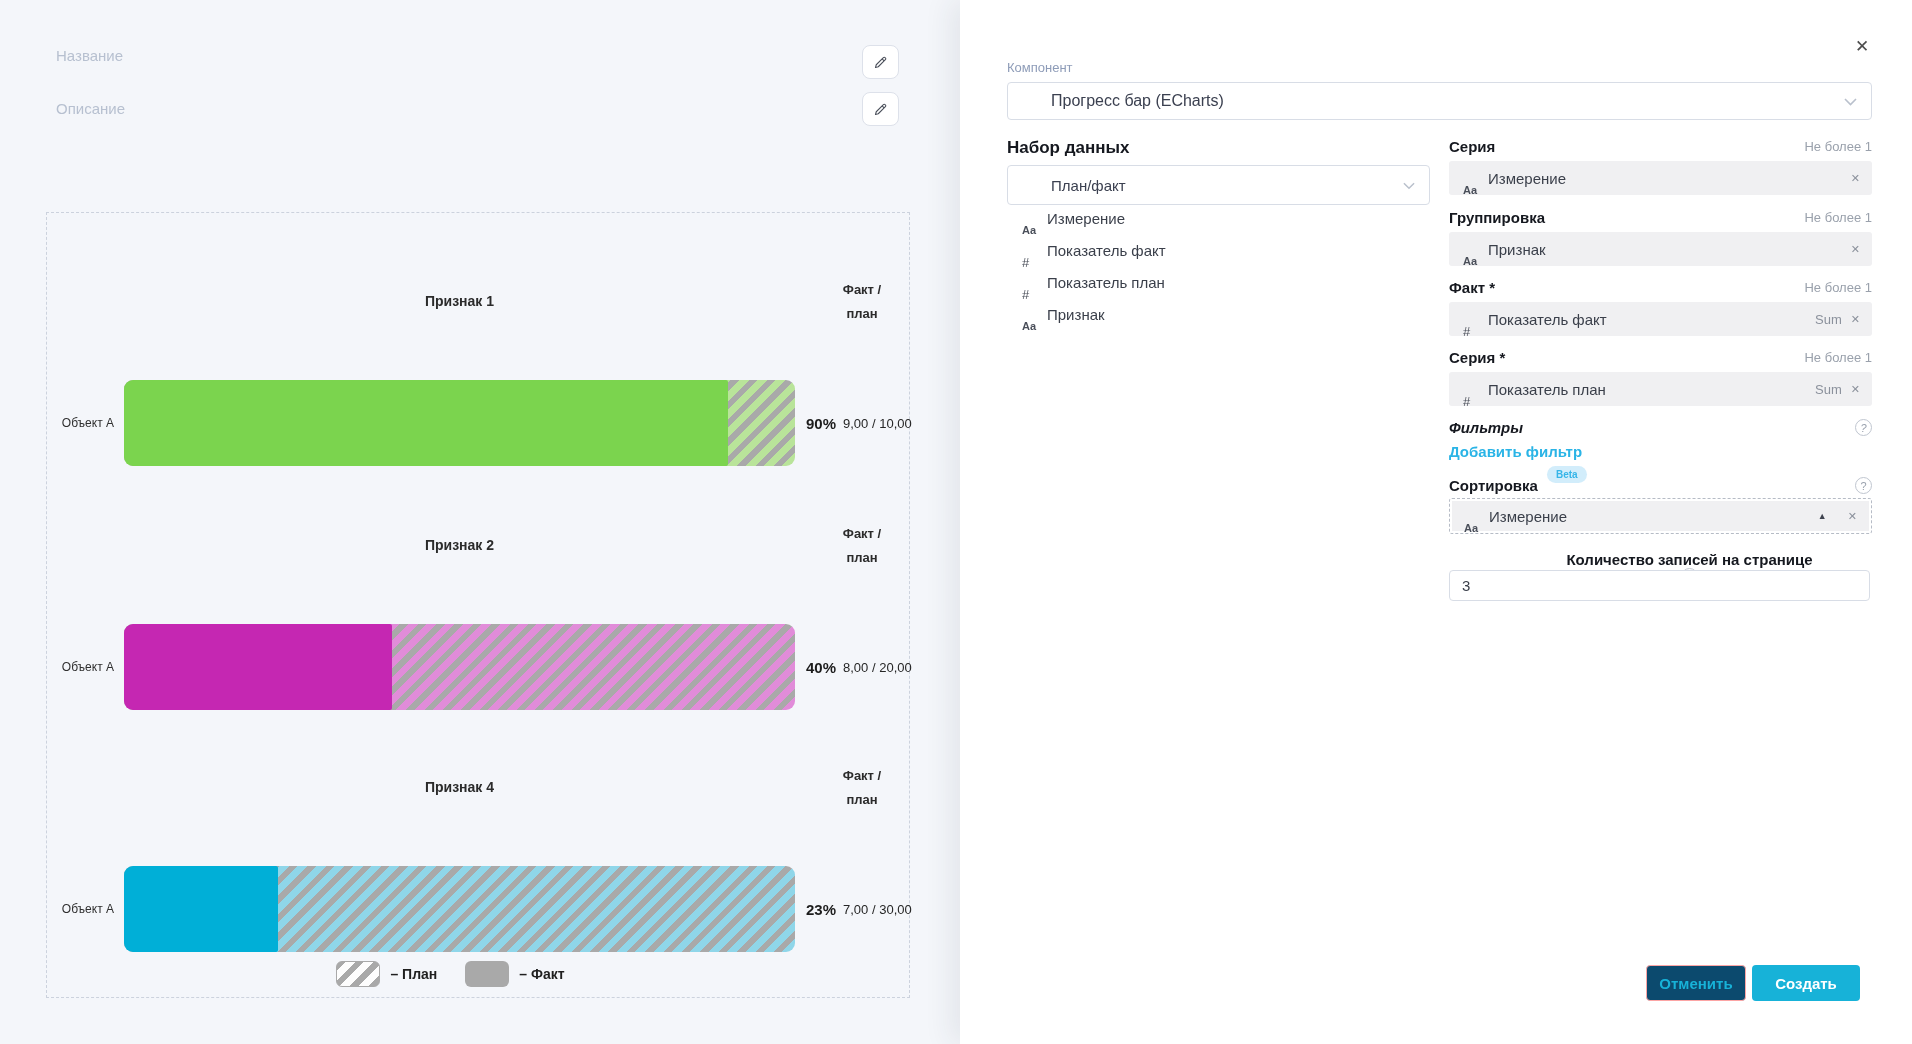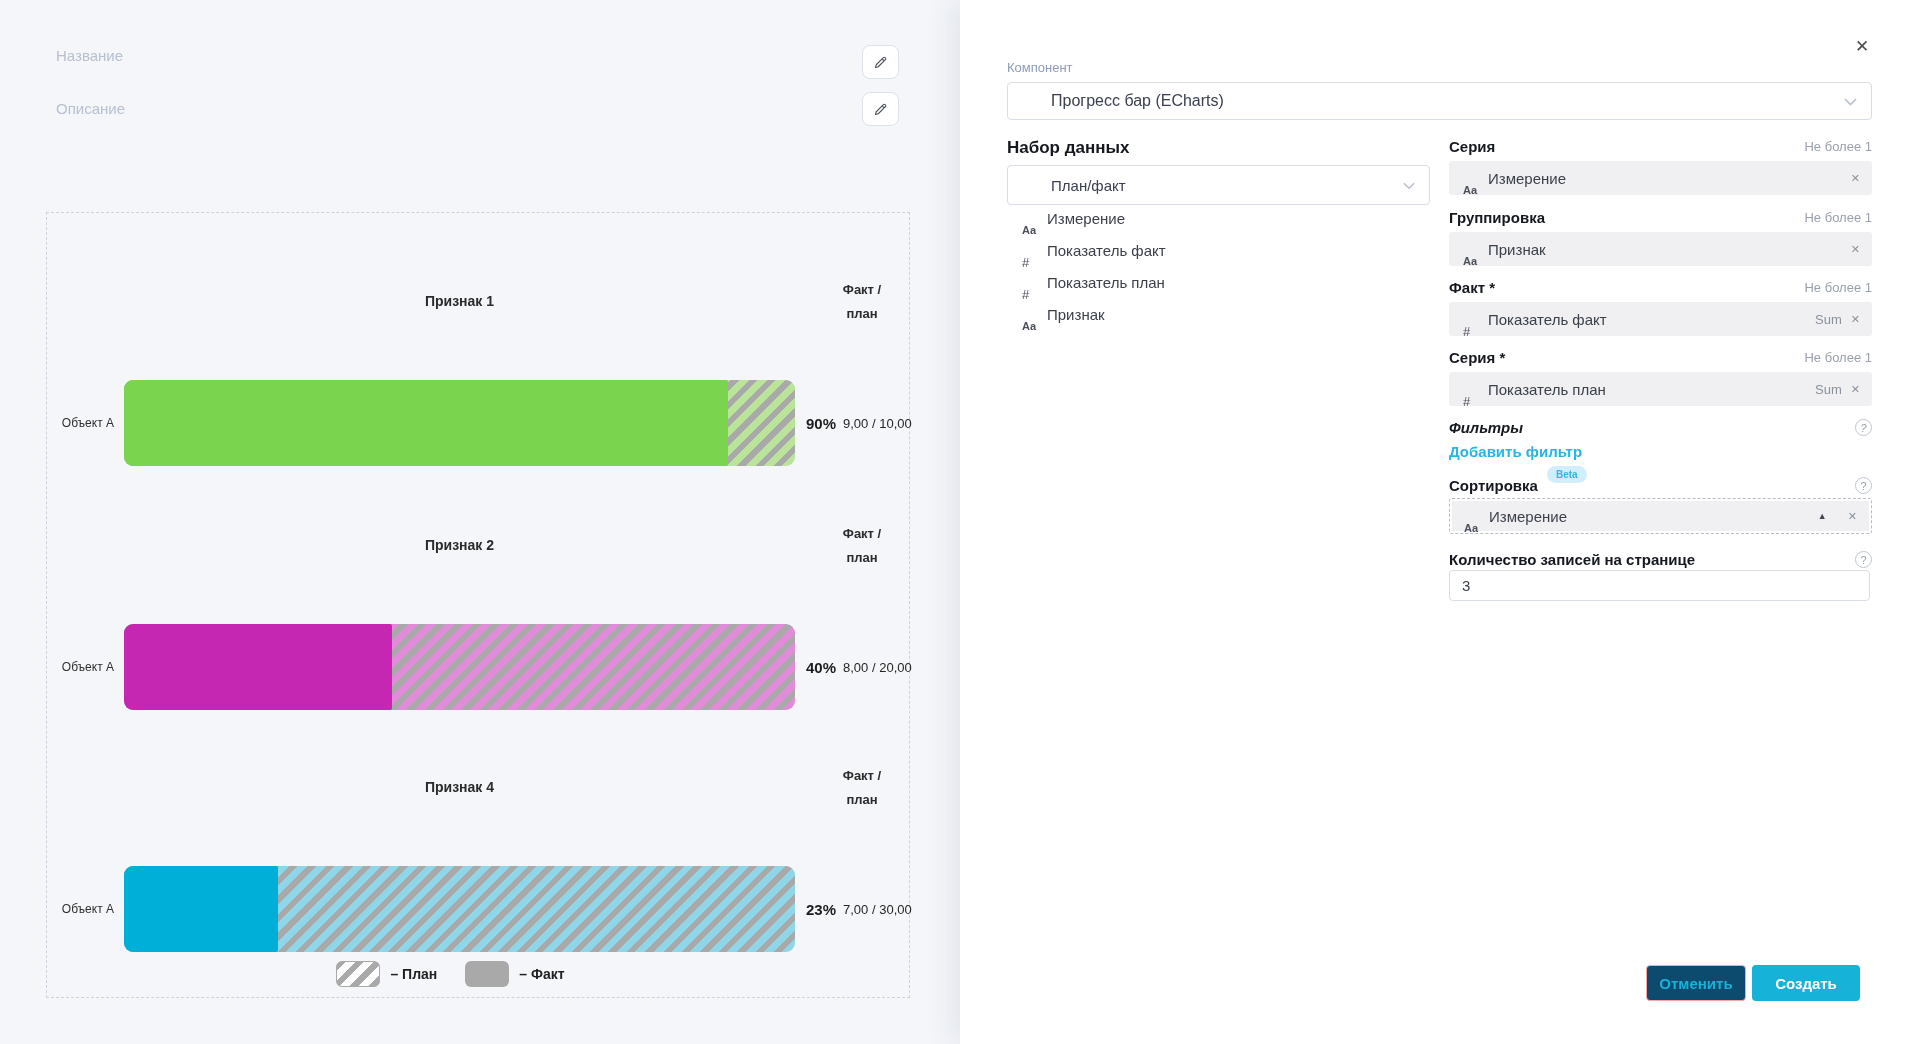--- a/index.html
+++ b/index.html
@@ -289,21 +289,21 @@
     <div class="beta">Beta</div>
     <div class="sort-box">
       <div class="sort-chip">
         <span class="f-icon">Аа</span>
         <span class="f-label">Измерение</span>
         <span class="sort-asc"></span>
         <span class="x"></span>
       </div>
     </div>
 
-    <div class="row-head pagesize-head" style="left:489px;">
+    <div class="row-head pagesize-head" style="left:518px;flex-direction:column;">
       <span class="t">Количество записей на странице</span>
       <span class="help"></span>
     </div>
     <input class="pagesize-input" value="3" style="">
 
     <button class="btn cancel">Отменить</button>
     <button class="btn create">Создать</button>
   </div>
 </div>
 

